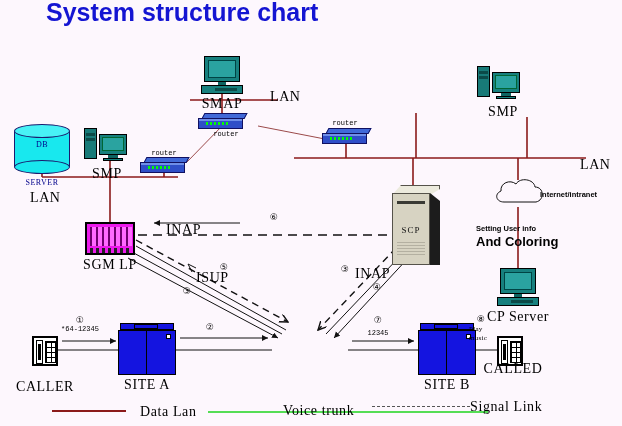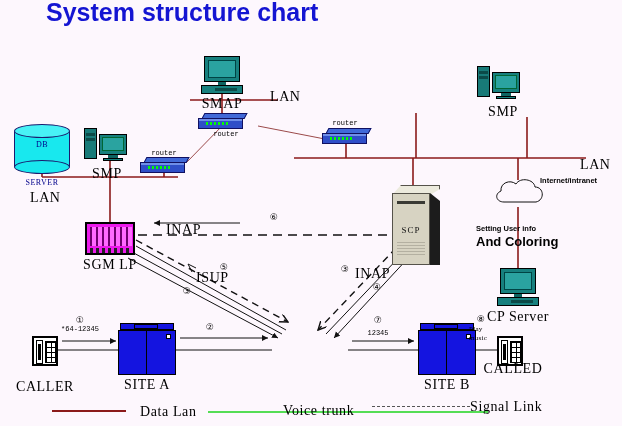--- a/index.html
+++ b/index.html
@@ -332,21 +332,21 @@
   <div class="phone" style="left:497px;top:336px;">
     <div class="hs"></div>
     <div class="keys"></div>
   </div>
   <div class="lbl ctr" style="left:513px;top:361px;">CALLED</div>
 
   <svg style="position:absolute;left:490px;top:176px;width:60px;height:32px;" viewBox="0 0 60 32">
     <path d="M14,26 C6,26 4,18 11,15 C10,7 20,3 26,8 C30,1 44,3 45,11
              C54,11 55,24 46,26 Z" fill="#fdf7fd" stroke="#111" stroke-width="1"></path>
   </svg>
-  <div class="lbl bold" style="left:540px;top:176px;font-size:7.5px;">Internet/intranet</div>
+  <div class="lbl bold" style="left:540px;top:190px;font-size:7.5px;">Internet/intranet</div>
 
   <div class="lbl" style="left:30px;top:190px;">LAN</div>
   <div class="lbl" style="left:270px;top:89px;">LAN</div>
   <div class="lbl" style="left:580px;top:157px;">LAN</div>
 
   <div class="lbl bold" style="left:476px;top:224px;font-size:7.5px;">Setting User info</div>
   <div class="lbl bold" style="left:476px;top:234px;font-size:13px;">And  Coloring</div>
 
   <div class="lbl" style="left:166px;top:222px;">INAP</div>
   <div class="lbl" style="left:355px;top:266px;">INAP</div>

